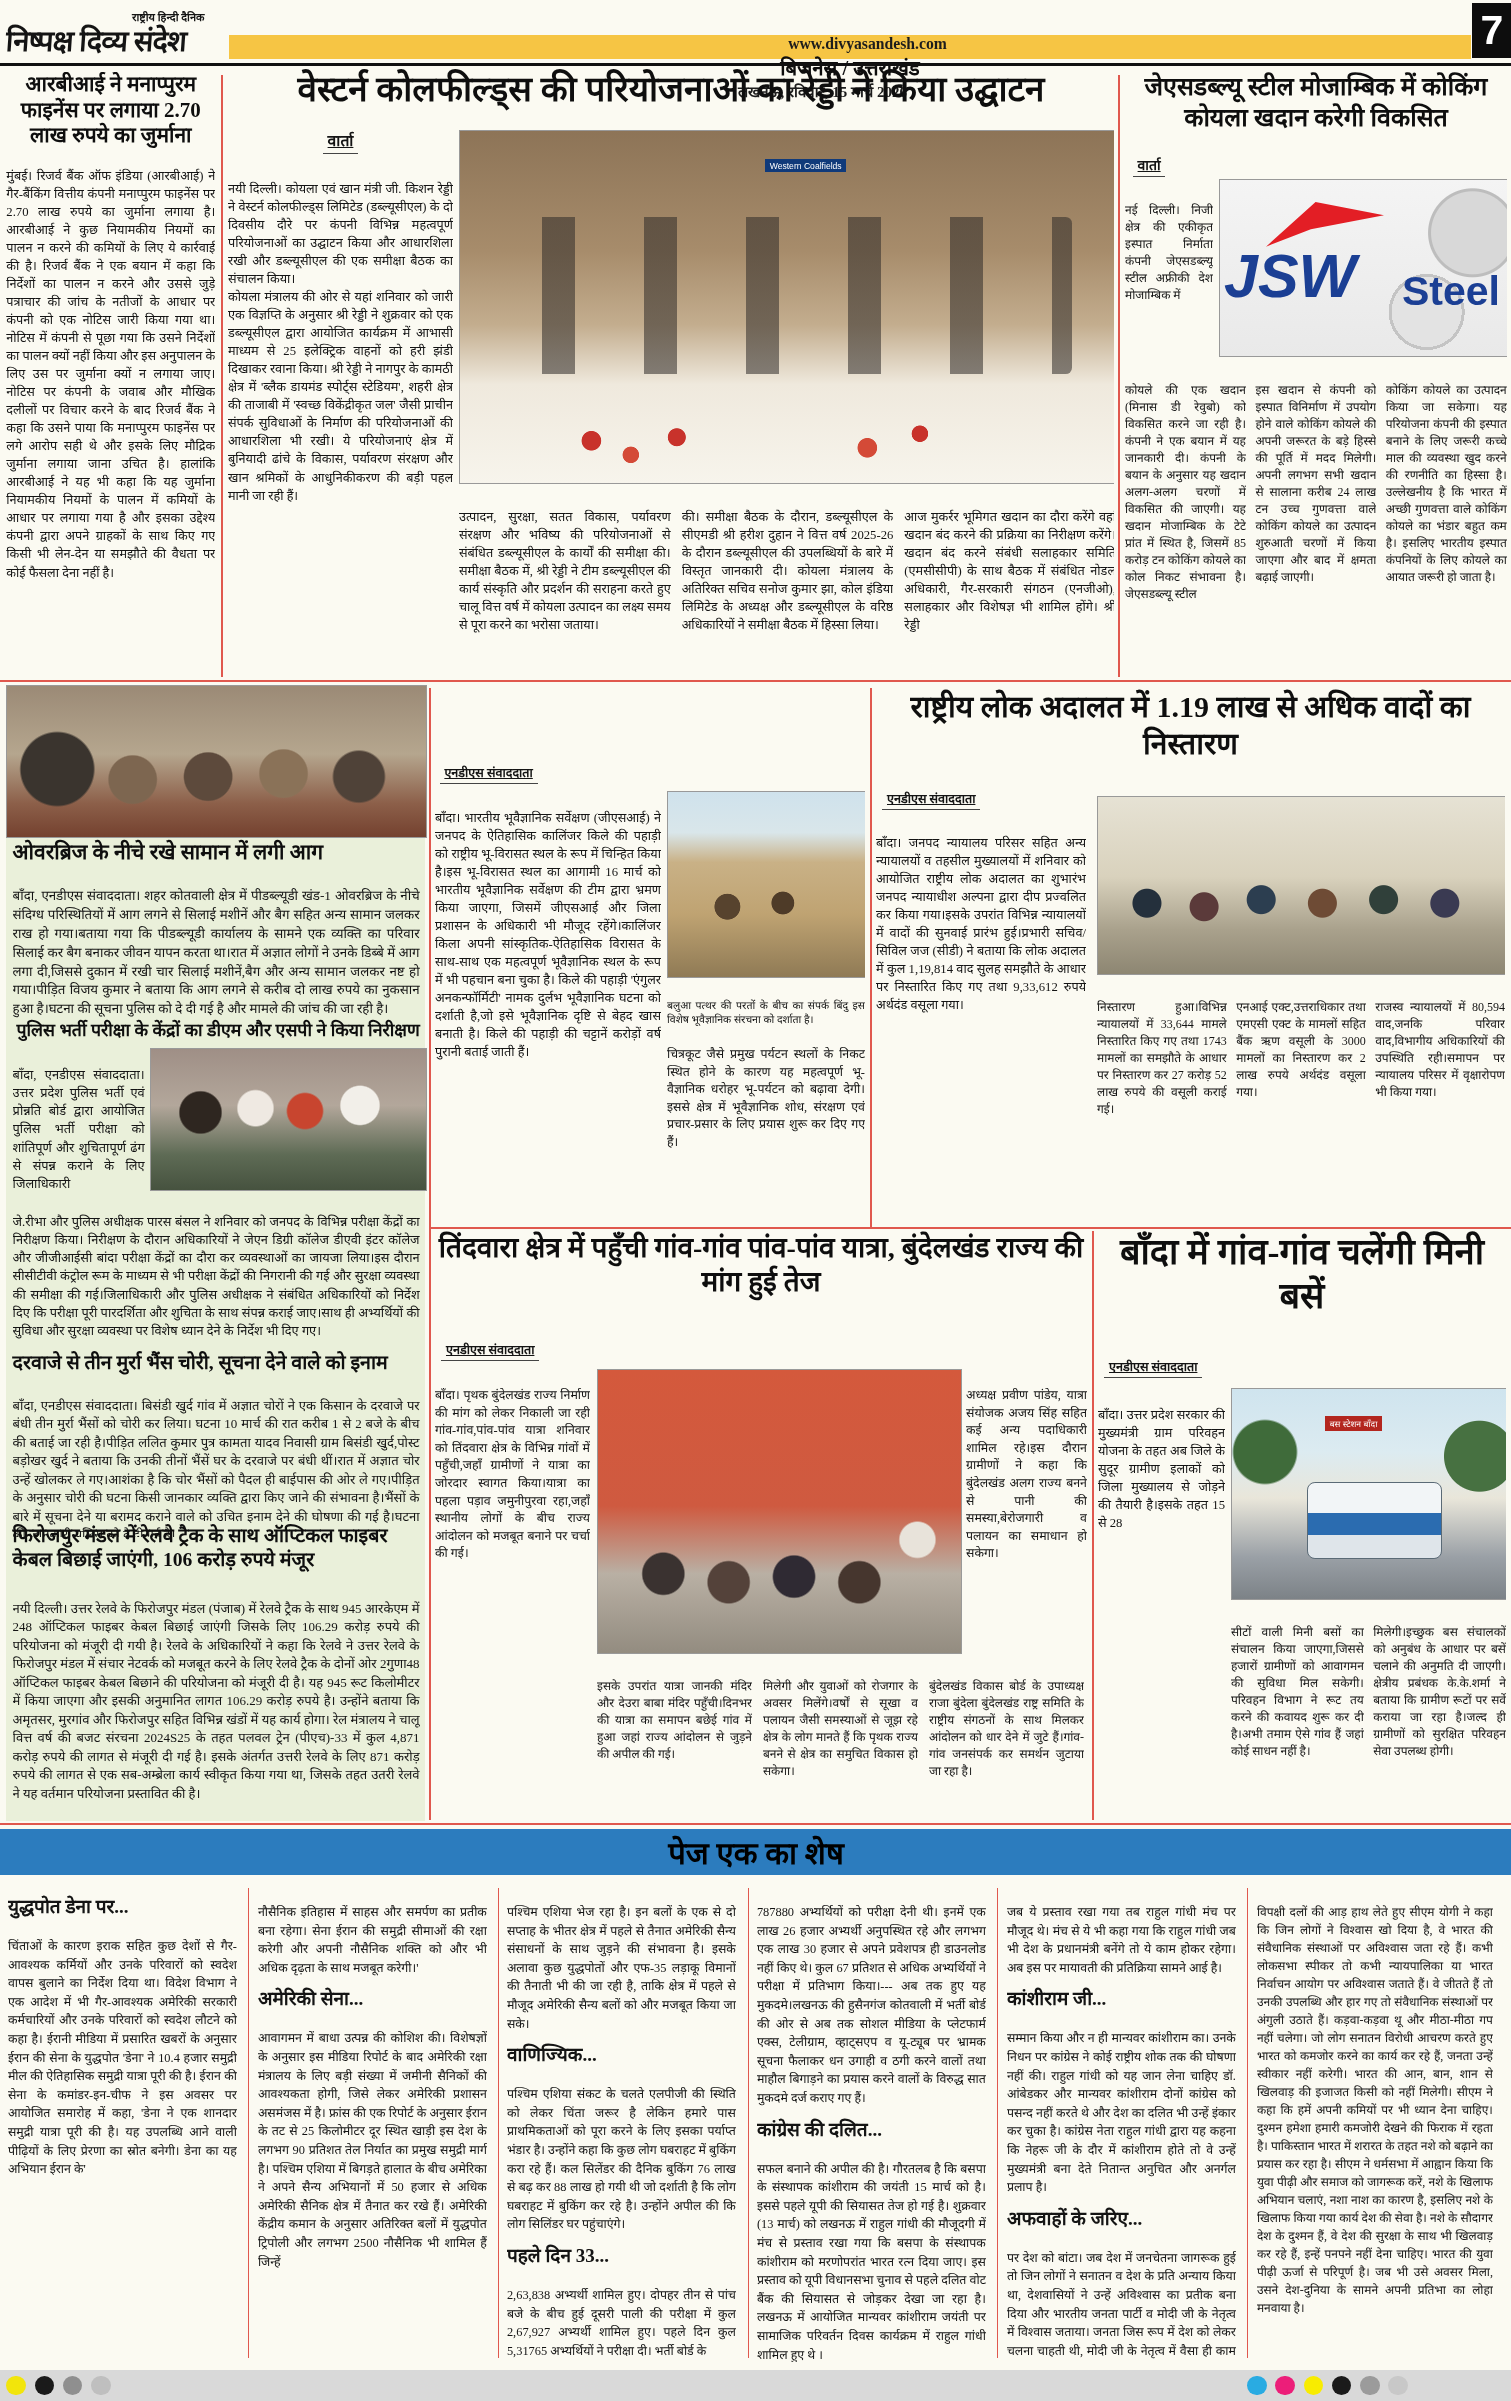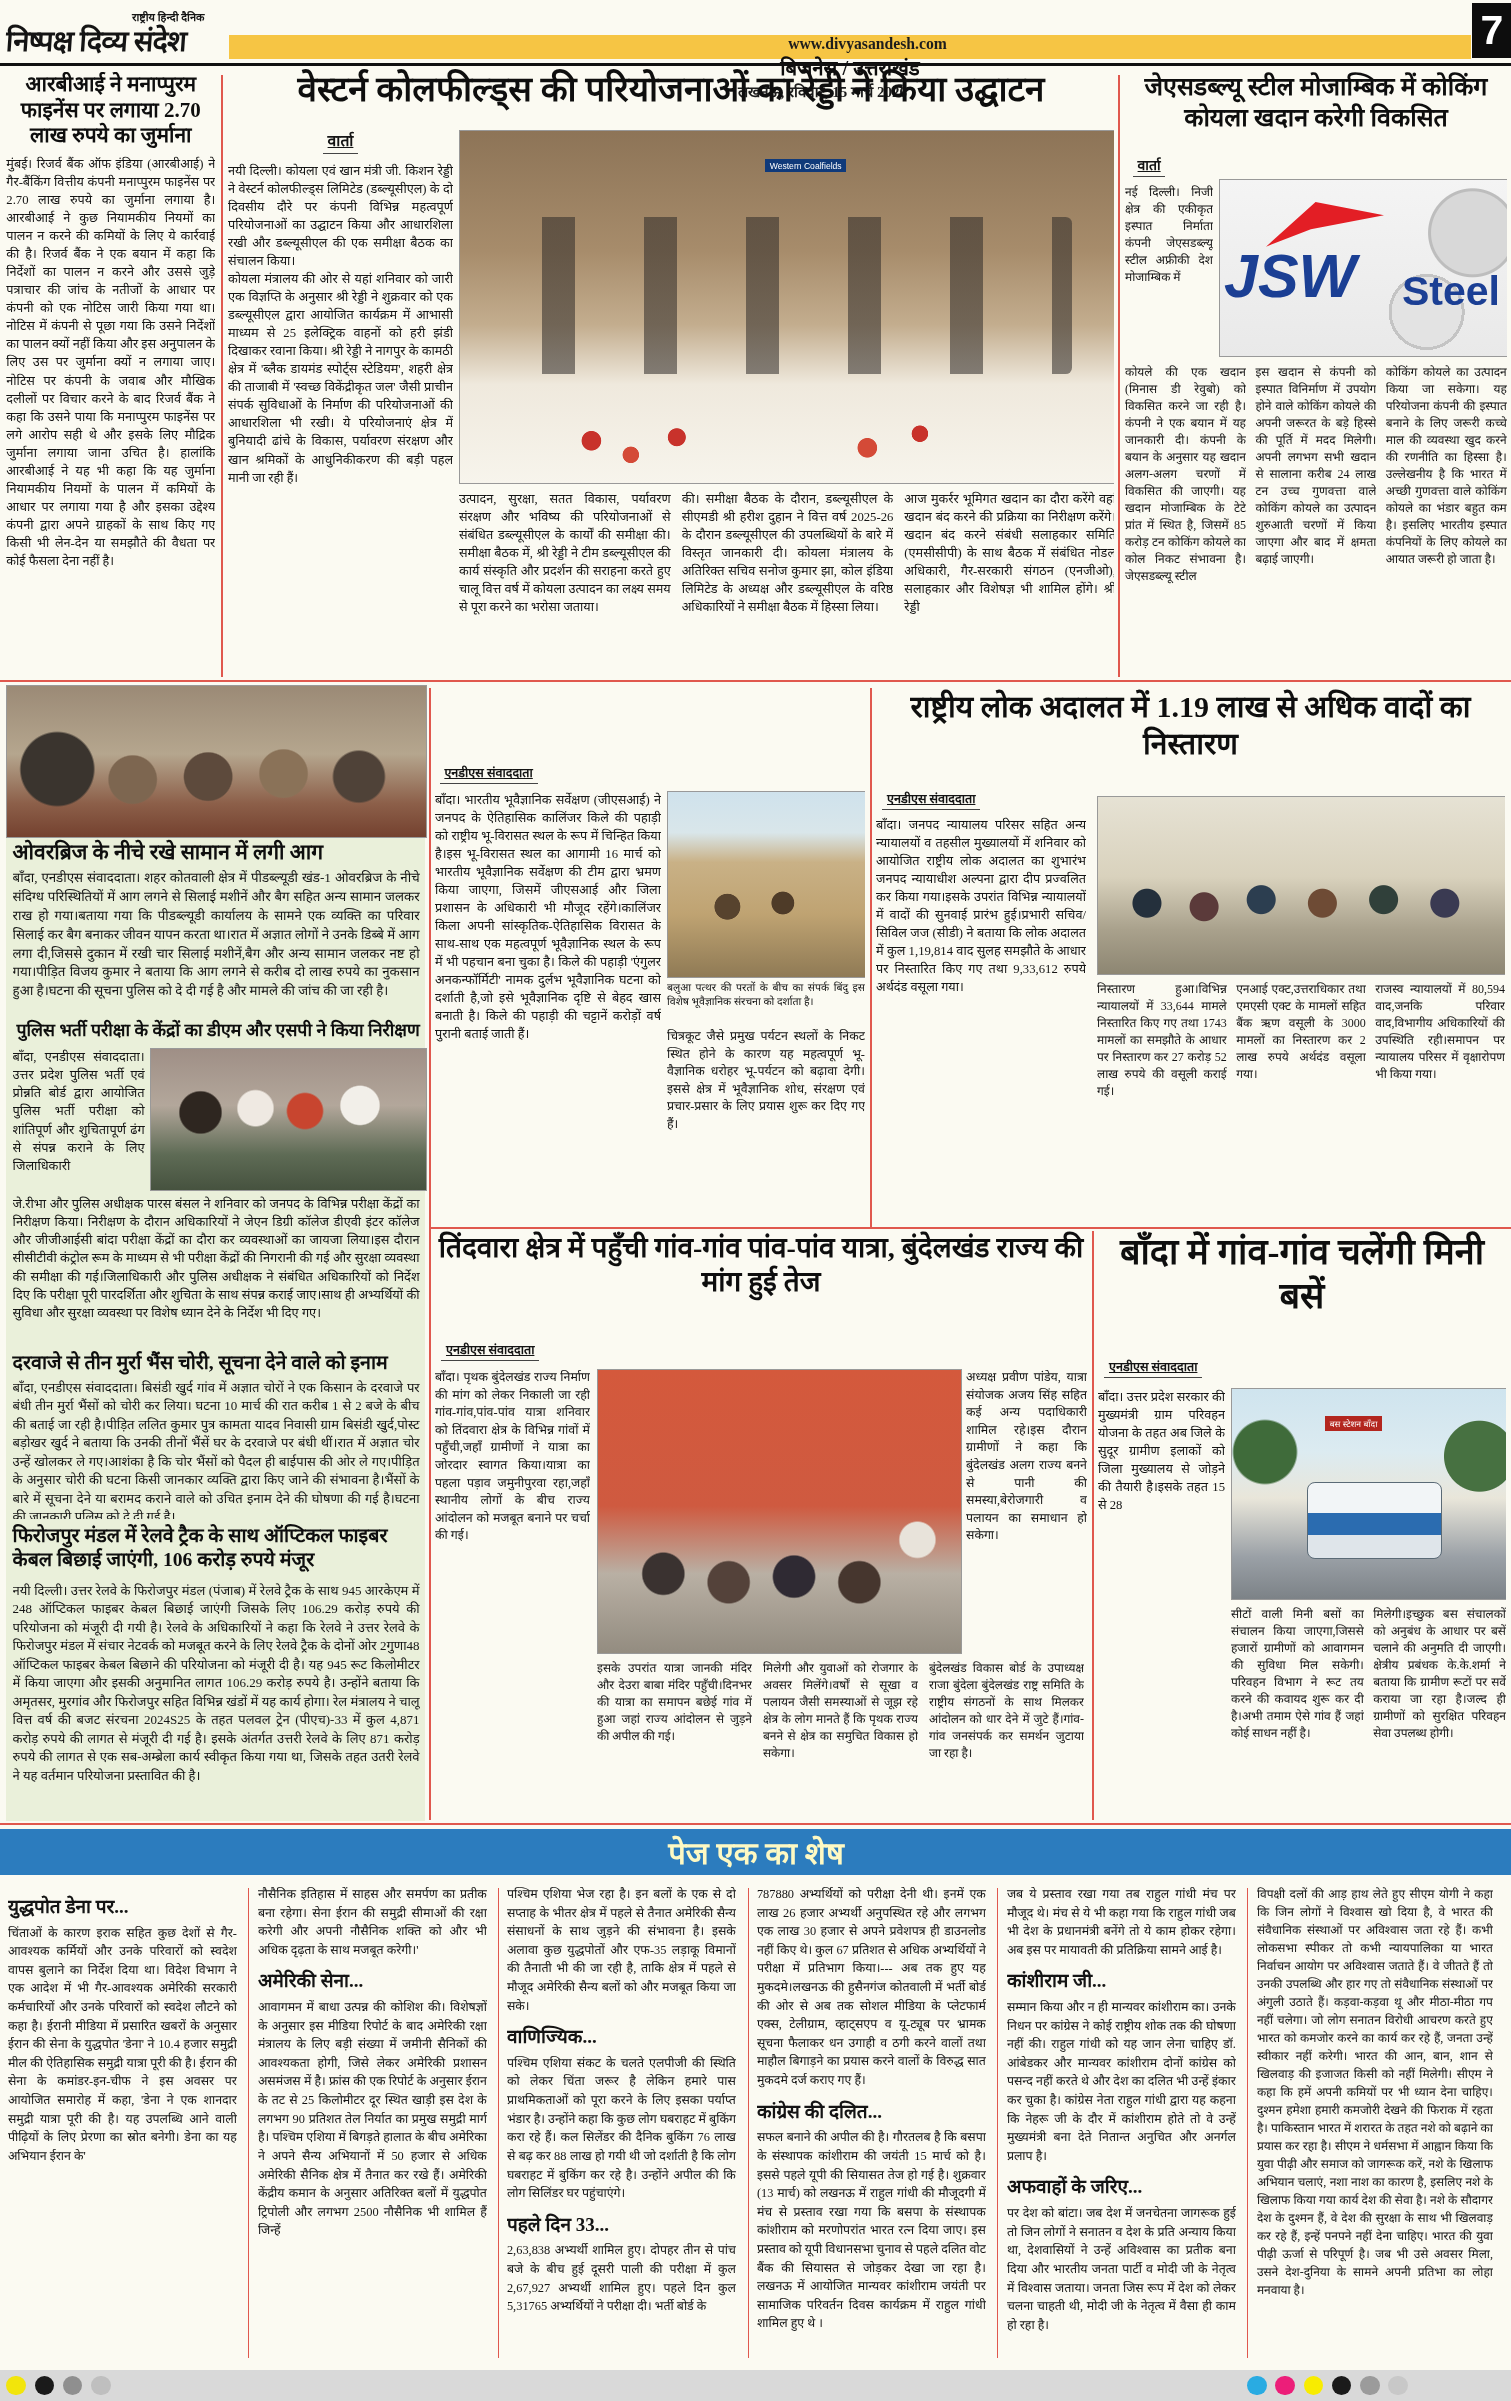--- a/index.html
+++ b/index.html
@@ -1,19 +1,19 @@
 <!DOCTYPE html>
 <html style="font-size:12.6px"><head>
 <meta charset="utf-8">
 <style>
   html,body{margin:0;padding:0;}
   body{width:1512px;height:2401px;position:relative;background:#fbfaf2;
        font-family:"Liberation Serif", serif;color:#141414;}
   .abs{position:absolute;}
-  .j{text-align:justify;text-justify:inter-word;}
+  .j{text-align:justify;text-justify:inter-word;margin-top:18px;}
   .bodytxt{font-size:12.7px;line-height:1.42;overflow:hidden;white-space:pre-line;}
   .hl{font-weight:bold;color:#0e0e0e;line-height:1.22;}
   .center{text-align:center;}
   .byline{font-weight:bold;font-size:13.3px;border-bottom:1.6px solid #444;display:inline-block;padding:0 4.7px 1.6px 4.7px;text-decoration:underline;}
   .vline{width:1.6px;background:#e0584e;}
   .hline{height:2.4px;background:#e0584e;}
   .photo{overflow:hidden;border:0.8px solid #999;}
   .greenbg{background:#eaf0da;}
   .cap{font-size:10.6px;line-height:1.3;}
   .subhead{font-weight:bold;font-size:19px;margin:7.9px 0 4.7px 0;}
@@ -200,21 +200,21 @@
     <div class="abs" style="left:75px;top:93px;width:133px;height:75px;background:linear-gradient(180deg,#f2f5f7 0 40%,#2b6cb0 40% 70%,#dfe5ea 70% 100%);border:1.6px solid #5a6a76;border-radius:7.9px;"></div>
   </div>
   <div class="abs" style="left:133px;top:375px;width:275px;height:210px;display:flex;gap:9.4px;">
     <div class="bodytxt j" style="width:133px;font-size:12px;">सीटों वाली मिनी बसों का संचालन किया जाएगा,जिससे हजारों ग्रामीणों को आवागमन की सुविधा मिल सकेगी।परिवहन विभाग ने रूट तय करने की कवायद शुरू कर दी है।अभी तमाम ऐसे गांव हैं जहां कोई साधन नहीं है।</div>
     <div class="bodytxt j" style="width:133px;font-size:12px;">मिलेगी।इच्छुक बस संचालकों को अनुबंध के आधार पर बसें चलाने की अनुमति दी जाएगी।क्षेत्रीय प्रबंधक के.के.शर्मा ने बताया कि ग्रामीण रूटों पर सर्वे कराया जा रहा है।जल्द ही ग्रामीणों को सुरक्षित परिवहन सेवा उपलब्ध होगी।</div>
   </div>
 </div>
 
 <div class="abs hline" style="left:0;top:1823px;width:1512px;"></div>
 <div class="abs" style="left:0;top:1829px;width:1512px;height:46px;background:#2c7cbe;display:flex;align-items:center;justify-content:center;">
-  <span style="color:#fef9c3;font-weight:bold;font-size:31px;">पेज एक का शेष</span>
+  <span style="color:#000000;font-weight:bold;font-size:31px;">पेज एक का शेष</span>
 </div>
 
 <div class="abs" style="left:7.9px;top:1885px;width:1496px;height:477px;overflow:hidden;">
   <div class="abs" style="left:0;top:0;width:229px;height:477px;overflow:hidden;">
     <div class="subhead">युद्धपोत डेना पर...</div>
     <div class="colp j">चिंताओं के कारण इराक सहित कुछ देशों से गैर-आवश्यक कर्मियों और उनके परिवारों को स्वदेश वापस बुलाने का निर्देश दिया था। विदेश विभाग ने एक आदेश में भी गैर-आवश्यक अमेरिकी सरकारी कर्मचारियों और उनके परिवारों को स्वदेश लौटने को कहा है। ईरानी मीडिया में प्रसारित खबरों के अनुसार ईरान की सेना के युद्धपोत 'डेना' ने 10.4 हजार समुद्री मील की ऐतिहासिक समुद्री यात्रा पूरी की है। ईरान की सेना के कमांडर-इन-चीफ ने इस अवसर पर आयोजित समारोह में कहा, 'डेना ने एक शानदार समुद्री यात्रा पूरी की है। यह उपलब्धि आने वाली पीढ़ियों के लिए प्रेरणा का स्रोत बनेगी। डेना का यह अभियान ईरान के'</div>
   </div>
   <div class="abs vline" style="left:240px;top:3.1px;height:470px;"></div>
   <div class="abs" style="left:250px;top:0;width:229px;height:477px;overflow:hidden;">
     <div class="colp j">नौसैनिक इतिहास में साहस और समर्पण का प्रतीक बना रहेगा। सेना ईरान की समुद्री सीमाओं की रक्षा करेगी और अपनी नौसैनिक शक्ति को और भी अधिक दृढ़ता के साथ मजबूत करेगी।'</div>

